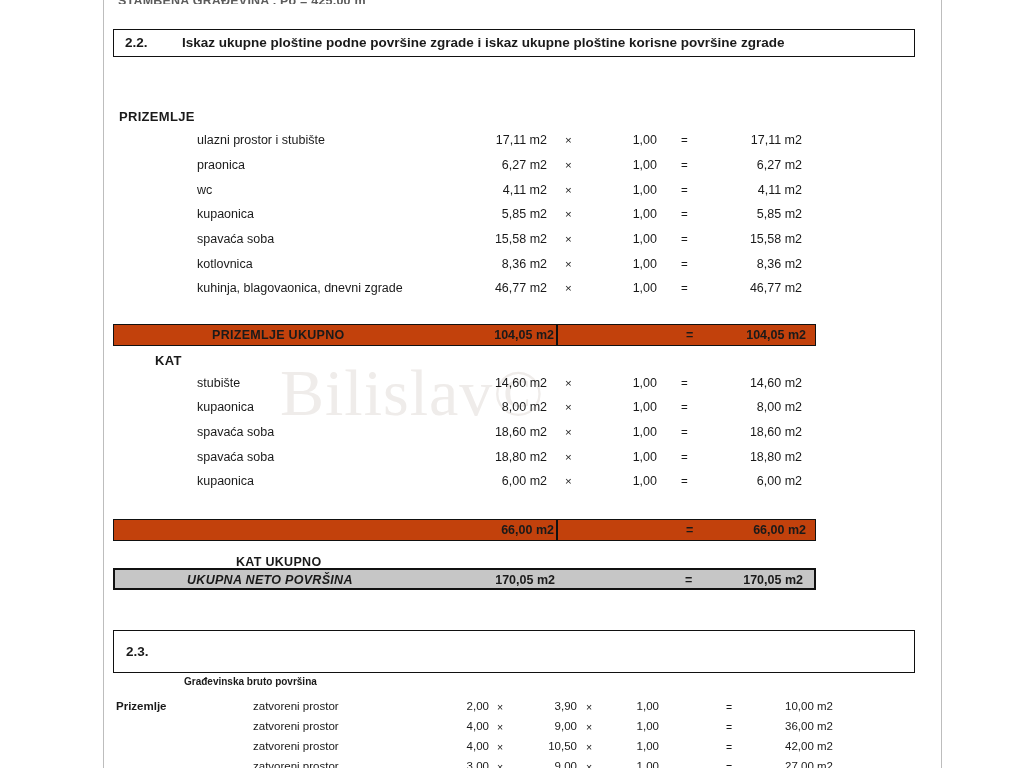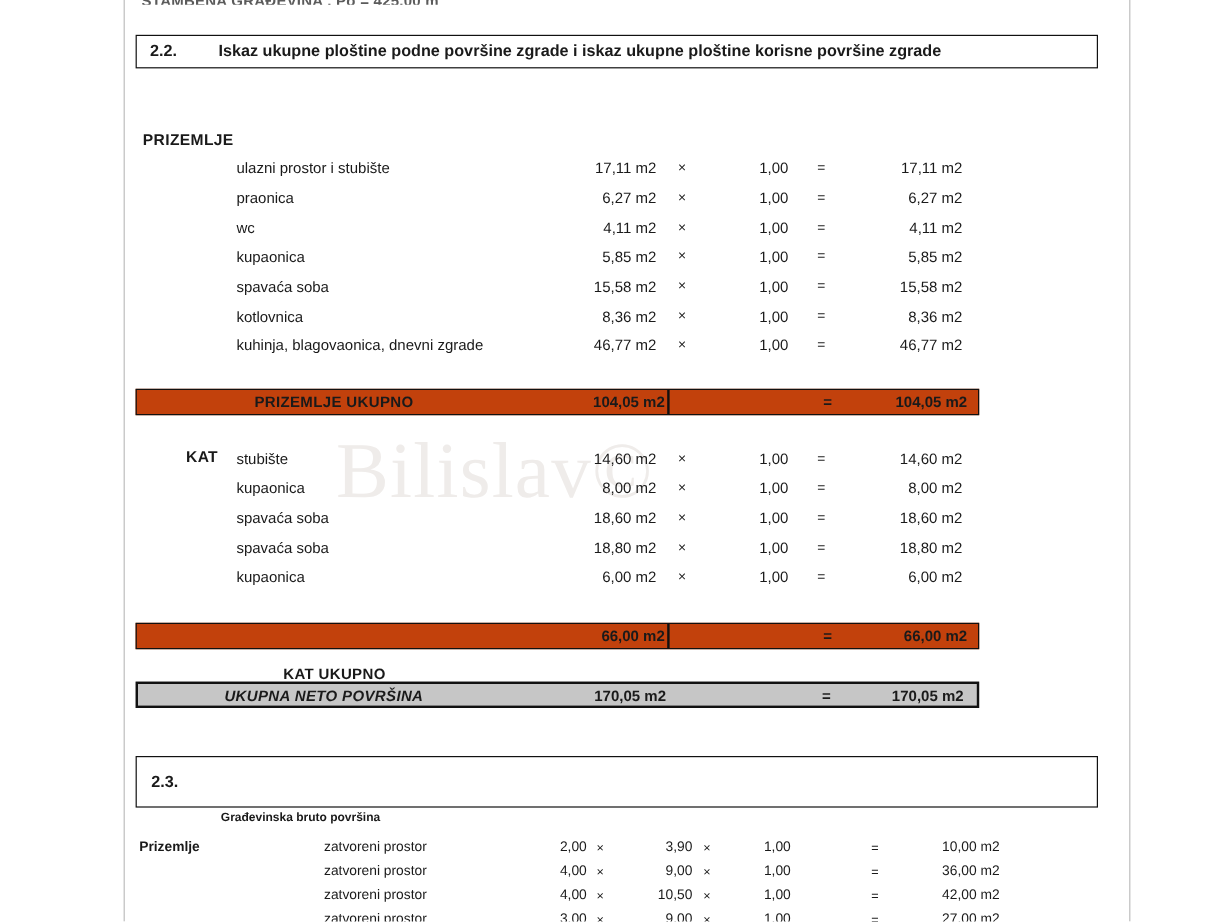--- a/index.html
+++ b/index.html
@@ -177,21 +177,21 @@
     height: 100%;
     background: #111;
   }
 
   
   .brow {
     position: absolute;
     height: 20px;
     font-size: 11.5px;
   }
-  .brow .nm { position: absolute; left: 0; top: 0; white-space: nowrap; margin-left: 17px; }
+  .brow .nm { position: absolute; left: 0; top: 0; white-space: nowrap; }
   .brow .v1 { position: absolute; left: 190px; top: 0; width: 46px; text-align: right; }
   .brow .x1 { position: absolute; left: 244px; top: 1px; font-size: 10.5px; }
   .brow .v2 { position: absolute; left: 272px; top: 0; width: 52px; text-align: right; }
   .brow .x2 { position: absolute; left: 333px; top: 1px; font-size: 10.5px; }
   .brow .v3 { position: absolute; left: 360px; top: 0; width: 46px; text-align: right; }
   .brow .eq { position: absolute; left: 473px; top: 1px; font-size: 10.5px; }
   .brow .tot { position: absolute; left: 500px; top: 0; width: 80px; text-align: right; white-space: nowrap; }
   .brow-head {
     position: absolute;
     font-size: 11.5px;
@@ -277,21 +277,21 @@
   </div>
 
   <div class="sumbar" style="left:113px; top:324px; width:703px;">
     <span class="lbl" style="left:98px;">PRIZEMLJE UKUPNO</span>
     <span class="val" style="left:340px; width:100px;">104,05 m2</span>
     <span class="divider" style="left:442px;"></span>
     <span class="eq" style="left:572px;">=</span>
     <span class="val" style="left:592px; width:100px;">104,05 m2</span>
   </div>
 
-  <div class="group-label" style="left:115px; top:373px;padding-left:40px;">KAT</div>
+  <div class="group-label" style="left:115px; top:353px;padding-left:40px;">KAT</div>
 
   <div class="row" style="left:197px; top:376px;">
     <span class="name">stubište</span>
     <span class="a">14,60 m2</span>
     <span class="op">×</span>
     <span class="f">1,00</span>
     <span class="eq">=</span>
     <span class="tot">14,60 m2</span>
   </div>
   <div class="row" style="left:197px; top:400px;">

